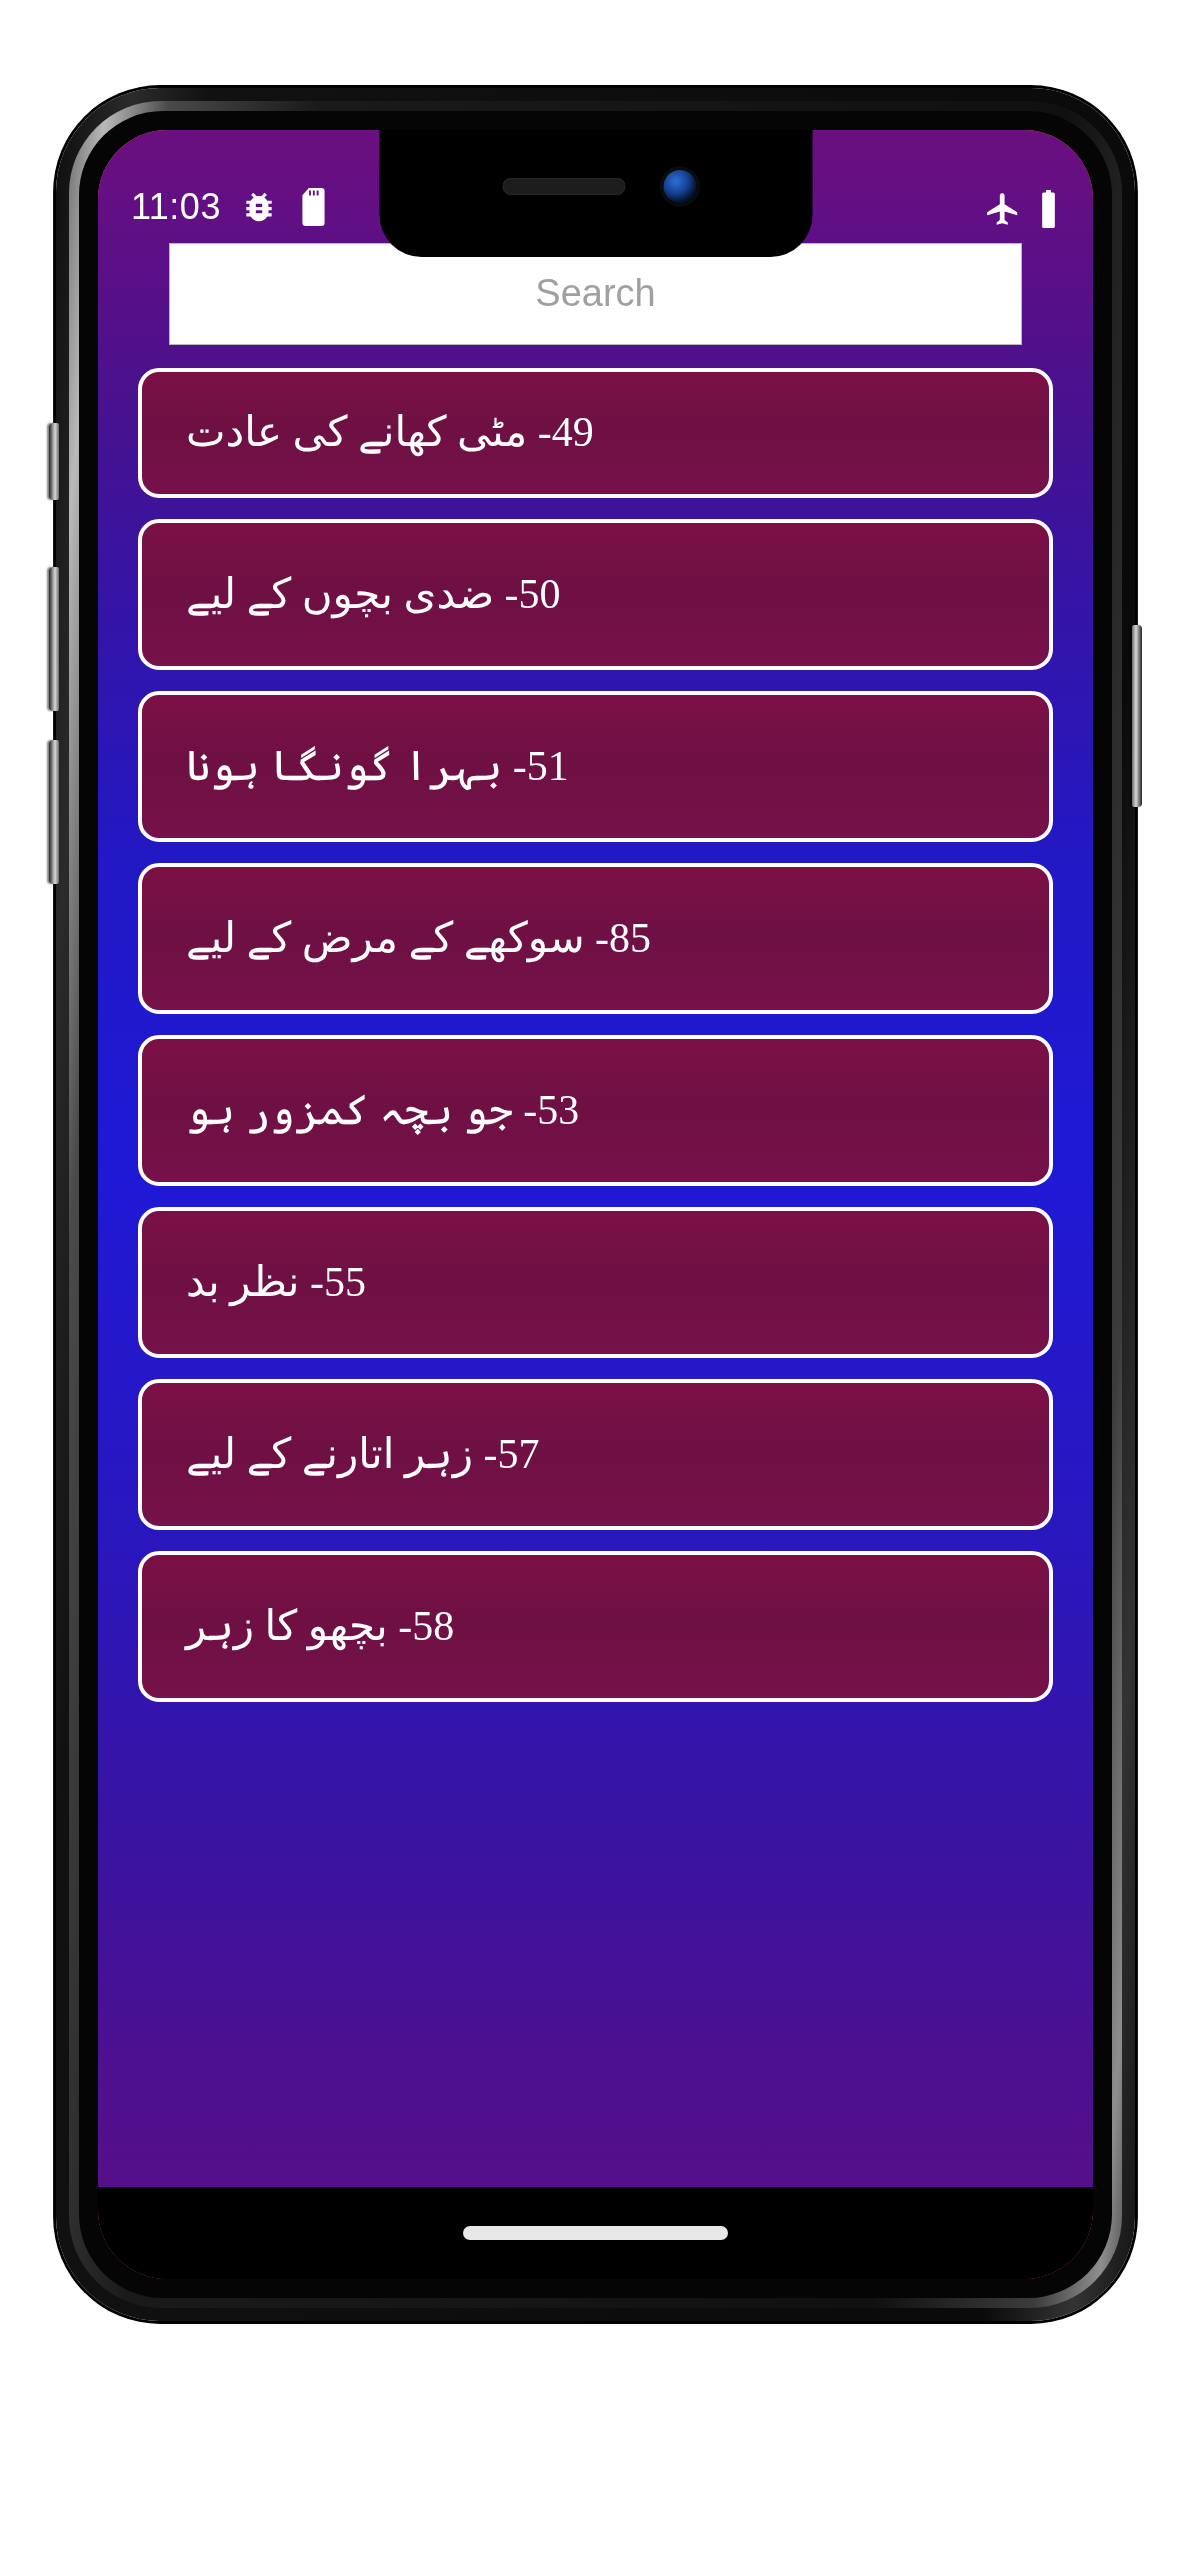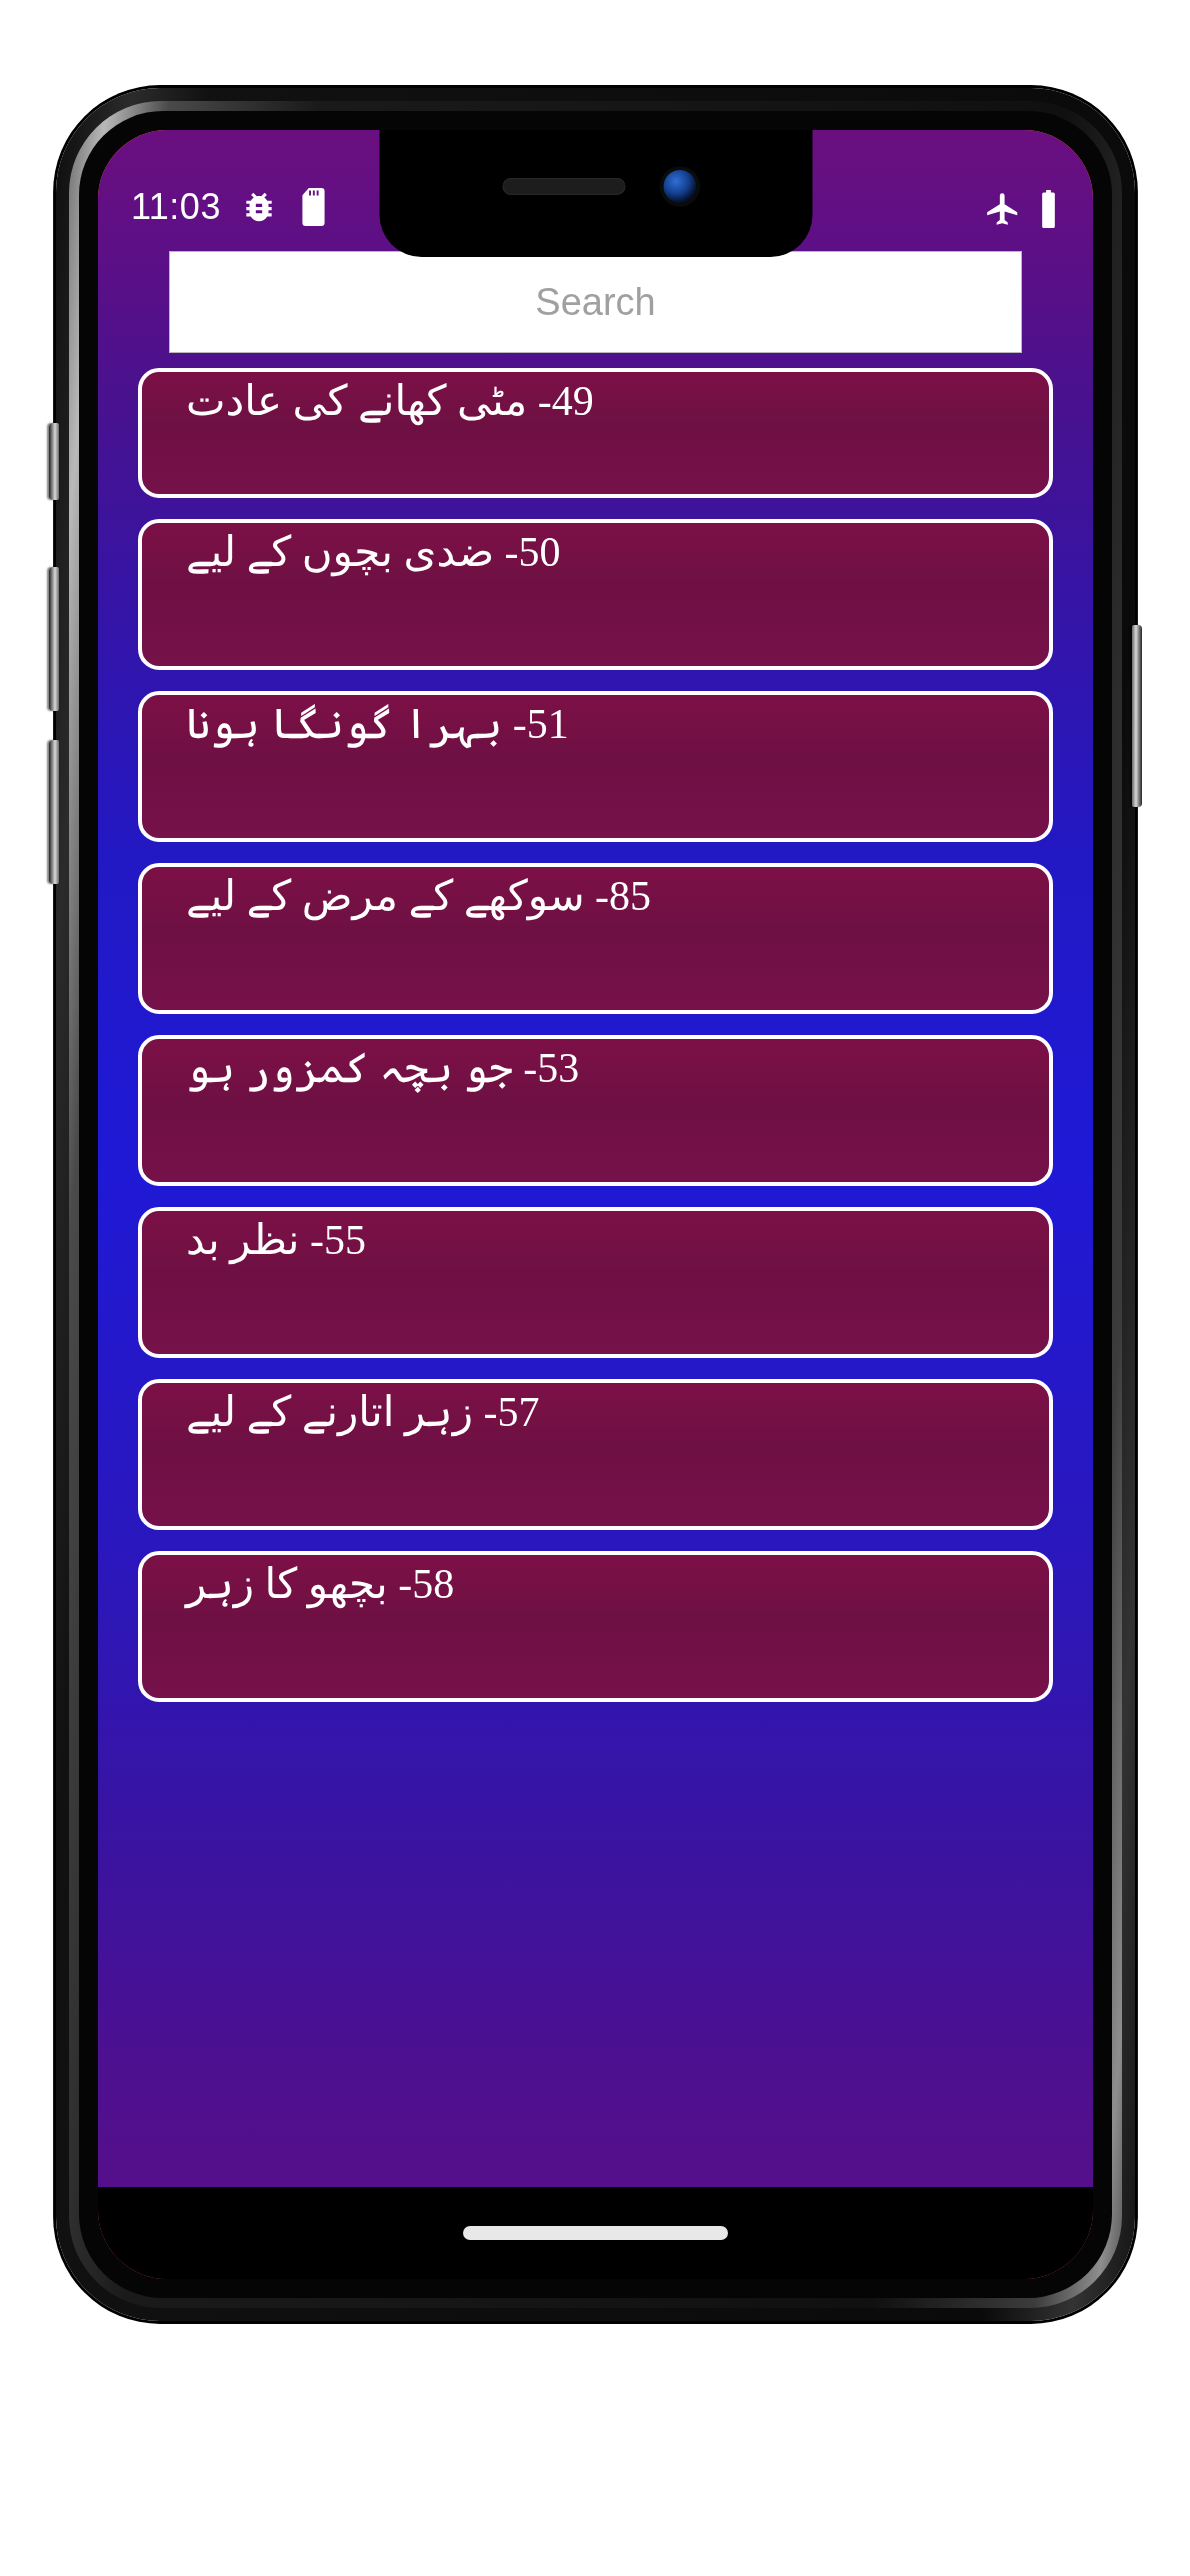--- a/index.html
+++ b/index.html
@@ -130,21 +130,21 @@
   .menu-bar.b3 { top: 67px; width: 71px; }
   .menu-chev {
     position: absolute; right: 1.9px; top: 12.5px;
     width: 0; height: 0;
     border-top: 34px solid transparent;
     border-bottom: 34px solid transparent;
     border-right: 36px solid #fff;
   }
 
   
-  .search-wrap { flex: 0 0 119px; padding: 0 71px; display:flex; align-items:center; }
+  .search-wrap { flex: 0 0 119px; padding: 0 71px; display:flex; }
   .search-box {
     width: 100%; height: 102px;
     background: #fff;
     border: 1.9px solid #b9b9b9;
     display: flex; align-items: center; justify-content: center;
   }
   .search-ph {
     color: #a0a0a0;
     font-size: 38px;
     font-family: "Liberation Sans", sans-serif;
@@ -157,21 +157,21 @@
     overflow: hidden;
     display: flex; flex-direction: column;
   }
   .card {
     flex: 0 0 auto;
     height: 151px;
     margin-bottom: 21px;
     border: 4.8px solid #ffffff;
     border-radius: 21px;
     background: linear-gradient(180deg,#7c1046 0%,#6e1043 45%,#76114a 100%);
-    display: flex; justify-content: flex-end;
+    display: flex; align-items: center; justify-content: flex-end;
     padding: 0 44px;
     direction: rtl;
   }
   .card:first-child { height: 130px; }
   .card-label {
     color: #ffffff;
     font-size: 42px;
     font-family: "Liberation Serif", serif;
     direction: rtl;
     white-space: nowrap;

